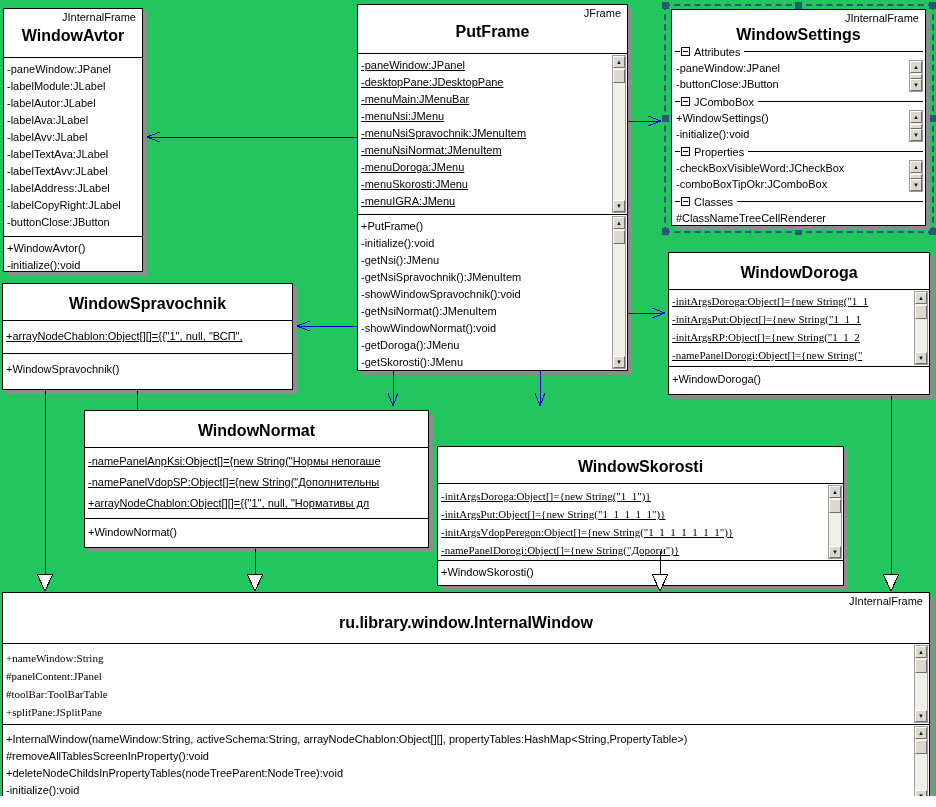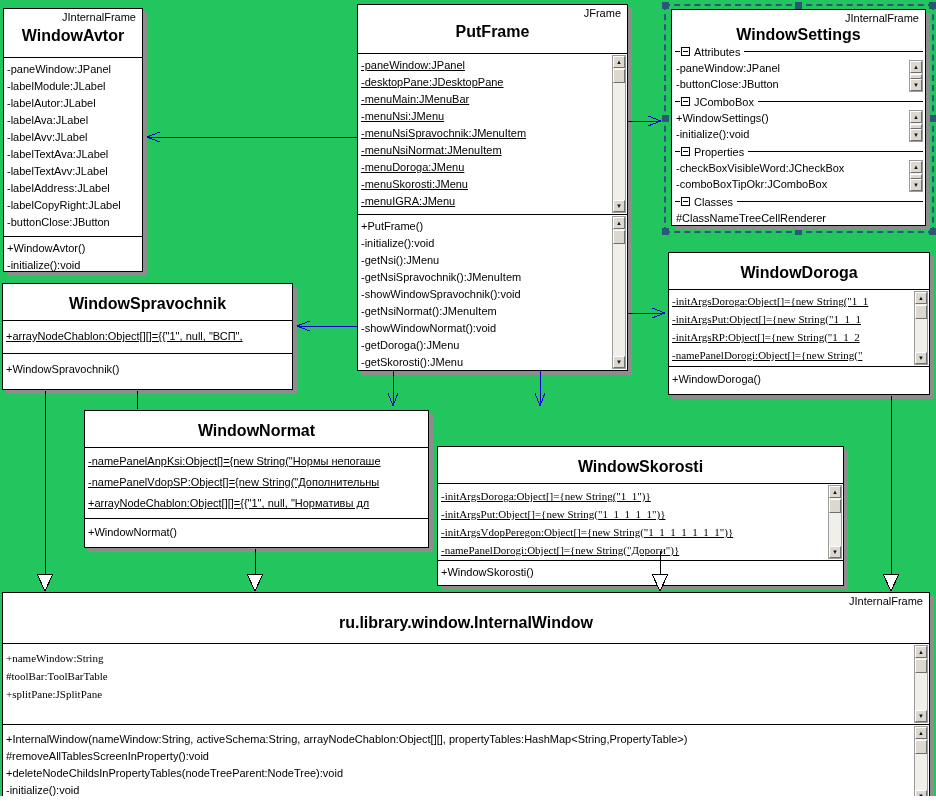--- a/index.html
+++ b/index.html
@@ -293,20 +293,21 @@
   </div>
 
   <div class="uml-box" style="left:2px;top:592px;width:928px;height:213px;">
     <div class="uml-title" style="height:50px;">
       <div class="st">JInternalFrame</div>
       <div class="cname" style="margin-top:6px;">ru.library.window.InternalWindow</div>
     </div>
     <div class="comp lh18" style="height:81px;">
       <div class="rows" style="padding-top:5px;">
           <div class="mrow">+nameWindow:String</div>
+          <div class="mrow">#panelContent:JPanel</div>
           <div class="mrow">#toolBar:ToolBarTable</div>
           <div class="mrow">+splitPane:JSplitPane</div>
         </div>
       <div class="vscroll">
         <div class="sb-btn">▲</div>
         <div class="sb-thumb"></div>
         <div class="sb-track"></div>
         <div class="sb-btn">▼</div>
       </div>
     </div>

